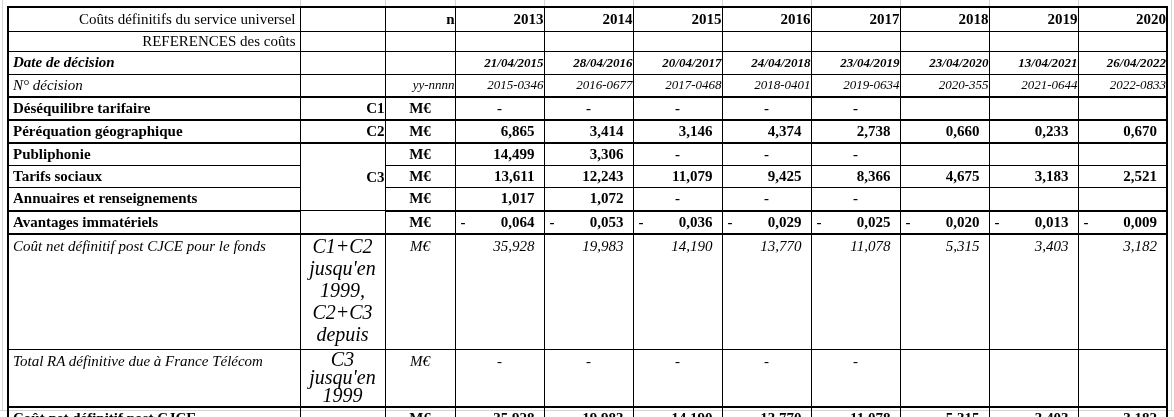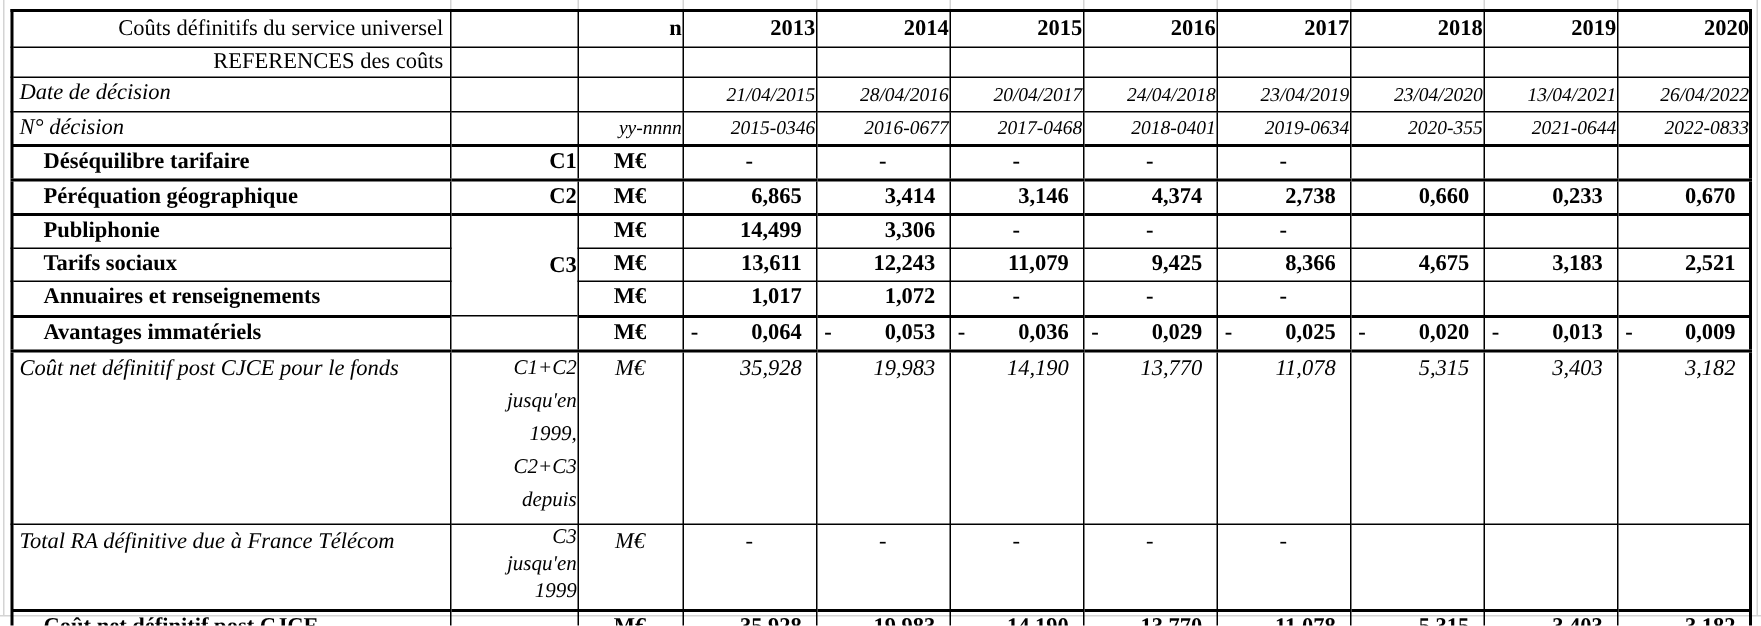--- a/index.html
+++ b/index.html
@@ -13,42 +13,42 @@
   .gl-bottom{left:0;top:410px;width:1174px;height:1px;}
   .gl-stub{top:0;width:1px;height:7px;}
 
   table{position:absolute;left:7px;top:6px;border-collapse:collapse;
         table-layout:fixed;border:2px solid #000;}
   td,th{border:1px solid #000;padding:0;margin:0;overflow:hidden;
         white-space:nowrap;font-size:15px;line-height:1.25;
         vertical-align:middle;font-weight:normal;}
 
   
-  .h23 td,.h23 th{height:23px;text-align:right;} .h17 td{height:17px;} .h22 td{height:22px;}
+  .h23 td,.h23 th{height:23px;text-align:right;} .h17 td{height:17px;} .h22 td{height:22px;font-weight:bold;}
   .h21 td{height:21px;} .h112 td{height:112px;} .h54 td{height:54px;}
 
   
   .thick-b td,.thick-b th{border-bottom-width:2px;}
 
   
   .ttl{text-align:right;padding-right:4px;}
-  .lab{font-weight:bold;text-align:left;padding-left:20px;margin-left:12px;}
+  .lab{font-weight:bold;text-align:left;padding-left:4px;margin-left:12px;}
   .lab-it{font-style:italic;text-align:left;padding-left:4px;}
   .nhead{font-weight:bold;text-align:center;}
   .yhead{font-weight:bold;text-align:center;}
   .code{font-weight:bold;text-align:right;}
   .unit{font-weight:bold;text-align:center;}
   .unit-it{font-style:italic;text-align:center;}
   .num{font-weight:bold;text-align:right;padding-right:9px;}
   .it{font-weight:normal;font-style:italic;}
   .meta-val{font-style:italic;text-align:right;font-size:13px;}
   .dash{text-align:center;padding-right:0;}
   .vtop td{vertical-align:top;padding-top:2px;}
   .codelines{white-space:pre-line;font-weight:normal;font-style:italic;
-             text-align:right;font-size:14px;}
+             text-align:center;font-size:20px;}
   .lh22{line-height:22px;padding-top:0 !important;}
   .lh18{line-height:18px;padding-top:0 !important;}
   .neg{font-weight:bold;}
   .negwrap{display:flex;justify-content:space-between;
            padding:0 9px 0 5px;}
 </style>
 </head>
 <body>
 
 <div class="gridline gl-left"></div>

